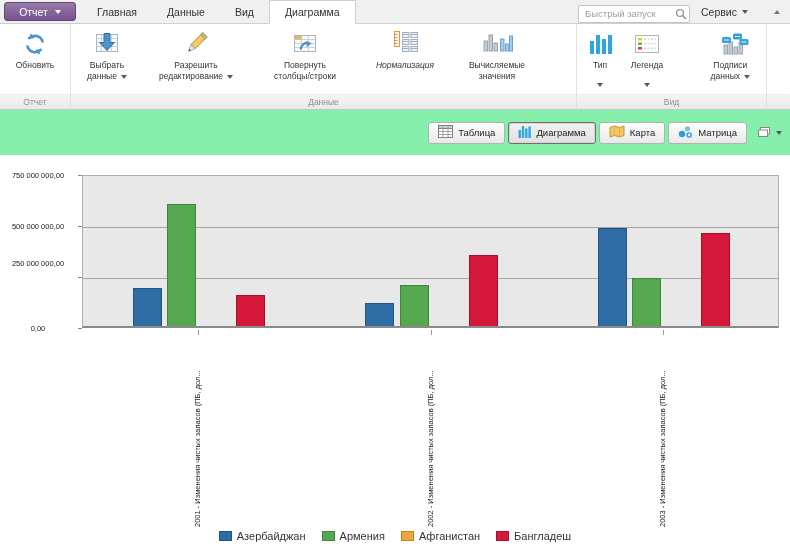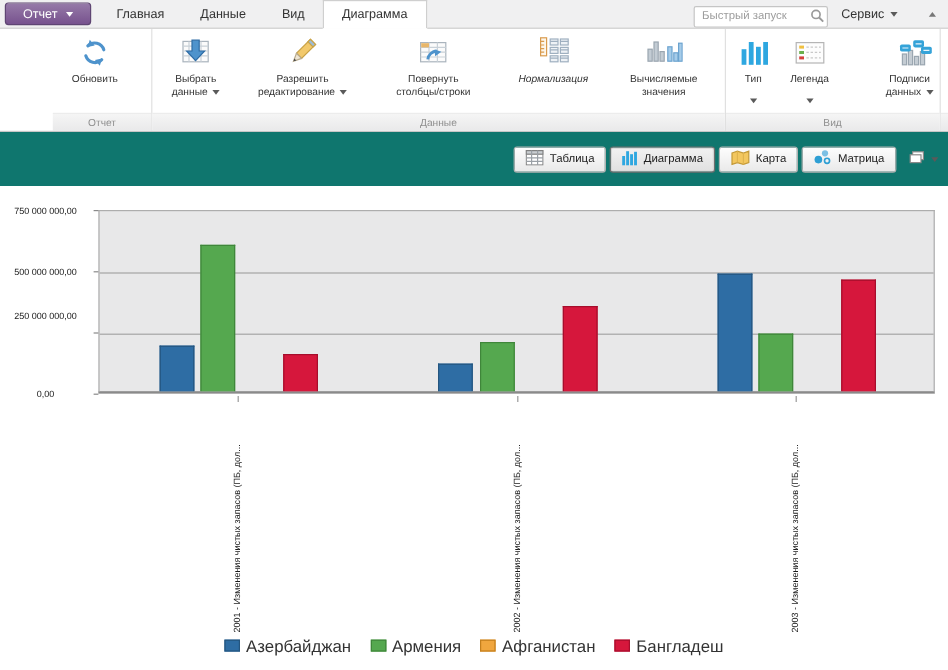--- a/index.html
+++ b/index.html
@@ -37,21 +37,21 @@
   .rgroup:last-child { border-right:none; flex:1; }
   .rgroup-content { flex:1; display:flex; align-items:flex-start; padding:2px 3px 0 3px; }
   .rgroup-label { height:15px; background:linear-gradient(#f5f5f5,#e9e9ea); color:#8f8f8f;
     font-size:8.5px; text-align:center; line-height:15px; border-top:1px solid #ececec; }
   .rbtn { display:flex; flex-direction:column; align-items:center; padding-top:2px; cursor:default; }
   .rbtn .ric { height:32px; display:flex; align-items:center; justify-content:center; }
   .rbtn .rlabel { font-size:8.5px; color:#333; text-align:center; line-height:1.3; }
   .rbtn .arrow-row { margin-top:2px; }
 
   
-  .toolbar { height:45px; background:#0f766e; display:flex; align-items:center;
+  .toolbar { height:45px; background:#86efac; display:flex; align-items:center;
     justify-content:flex-end; padding-right:8px; }
   .switcher { display:flex; gap:3px; margin-right:10px; }
   .swbtn { height:22px; display:flex; align-items:center; gap:5px; padding:0 9px;
     border:1px solid #b2b2b2; border-radius:3px; background:linear-gradient(#fdfdfd,#e9e9e9);
     font-size:9.5px; color:#222; cursor:default; }
   .swbtn.active { border-color:#6f6f6f; background:linear-gradient(#f2f2f2,#e0e0e0);
     box-shadow:inset 0 0 0 1px #d5d5d5; }
   .win-btn { display:flex; align-items:center; gap:5px; }
 
   
@@ -62,21 +62,21 @@
   .bar { position:absolute; bottom:0; width:29px; border:1px solid; border-bottom:none; }
   .ylab { position:absolute; width:76px; text-align:center; font-size:7.5px; color:#1a1a1a; }
   .ytick { position:absolute; width:4px; height:1px; background:#8a8a8a; left:78px; }
   .xtick { position:absolute; width:1px; height:5px; background:#9a9a9a; }
   .xlab { position:absolute; font-size:7.5px; color:#1a1a1a; white-space:nowrap;
     transform:rotate(-90deg); transform-origin:0 0; }
   .legend { position:absolute; left:0; width:790px; top:375px; display:flex;
     justify-content:center; gap:16px; }
   .legend-item { display:flex; align-items:center; gap:5px; }
   .legend-swatch { width:13px; height:10px; display:inline-block; }
-  .legend-label { font-size:14px; color:#333; }
+  .legend-label { font-size:11px; color:#333; }
 </style>
 </head>
 <body>
 
 <div class="app">
 
   <div class="tabrow">
     <button class="report-btn">
       <span>Отчет</span>
       <span class="tri tri-white"></span>
@@ -98,21 +98,21 @@
     <div class="service">
       <span>Сервис</span>
       <span class="tri"></span>
     </div>
     <div class="collapse-btn">
       <span class="tri-up"></span>
     </div>
   </div>
 
   <div class="ribbon" id="ribbon">
-      <div class="rgroup" style="width: 88px; margin-left: 44px;">
+      <div class="rgroup" style="width: 71px;">
         <div class="rgroup-content">
           <div class="rbtn" style="width: 64px;">
             <div class="ric">
               <svg width="28" height="28" viewBox="0 0 28 28">
                 <path d="M21.5 11.5A8 8 0 0 0 8.2 8.2" fill="none" stroke="#4e93cc" stroke-width="2.6" stroke-linecap="round"></path>
                 <path d="M9.8 3.2 8 9.2l5.9-1.3z" fill="#4e93cc"></path>
                 <path d="M6.5 16.5A8 8 0 0 0 19.8 19.8" fill="none" stroke="#4e93cc" stroke-width="2.6" stroke-linecap="round"></path>
                 <path d="M18.2 24.8 20 18.8l-5.9 1.3z" fill="#4e93cc"></path>
               </svg>
             </div>

